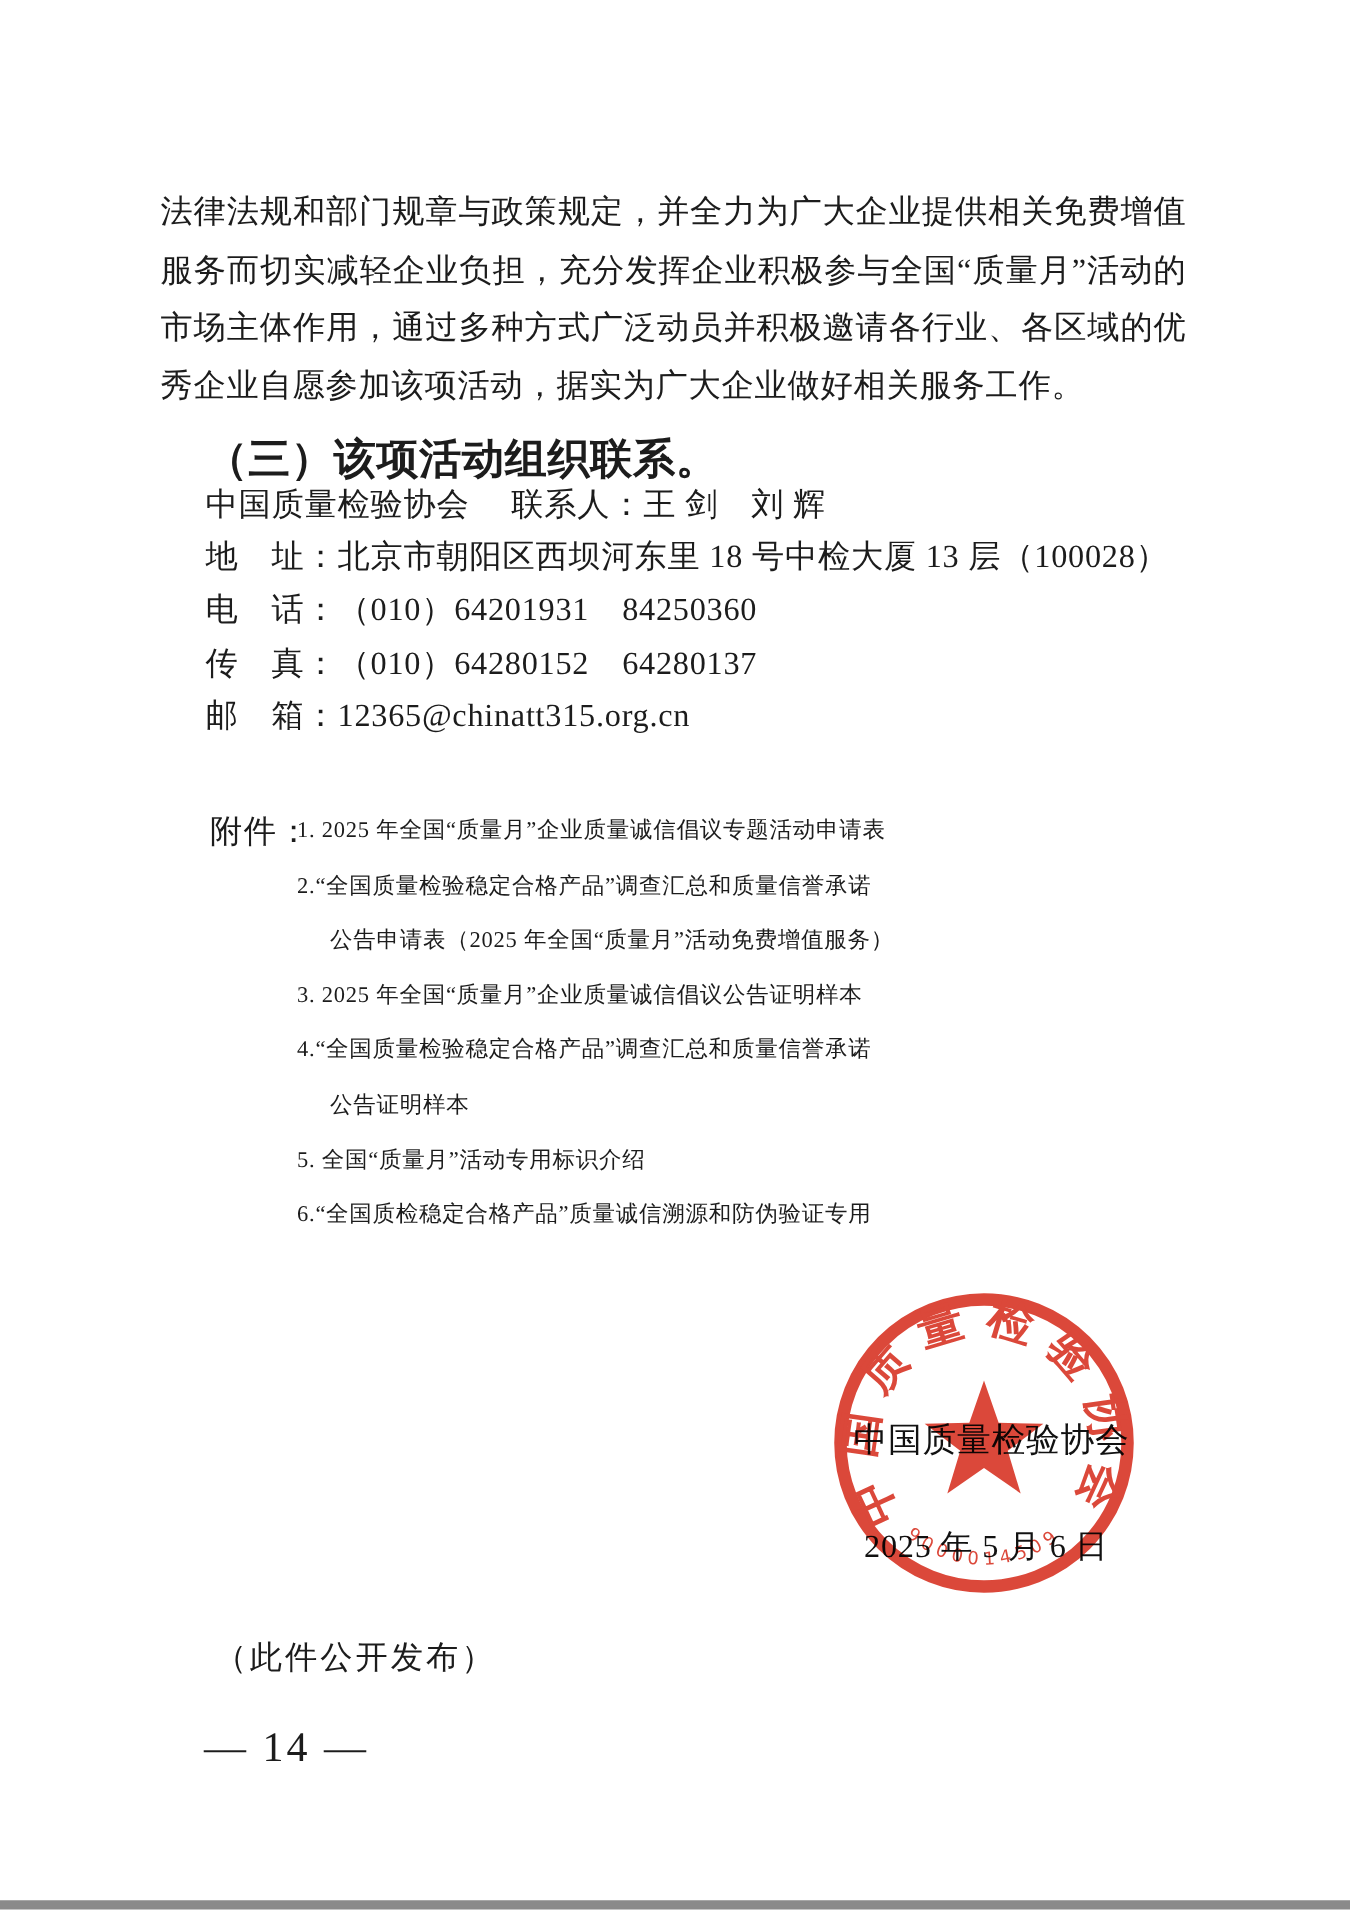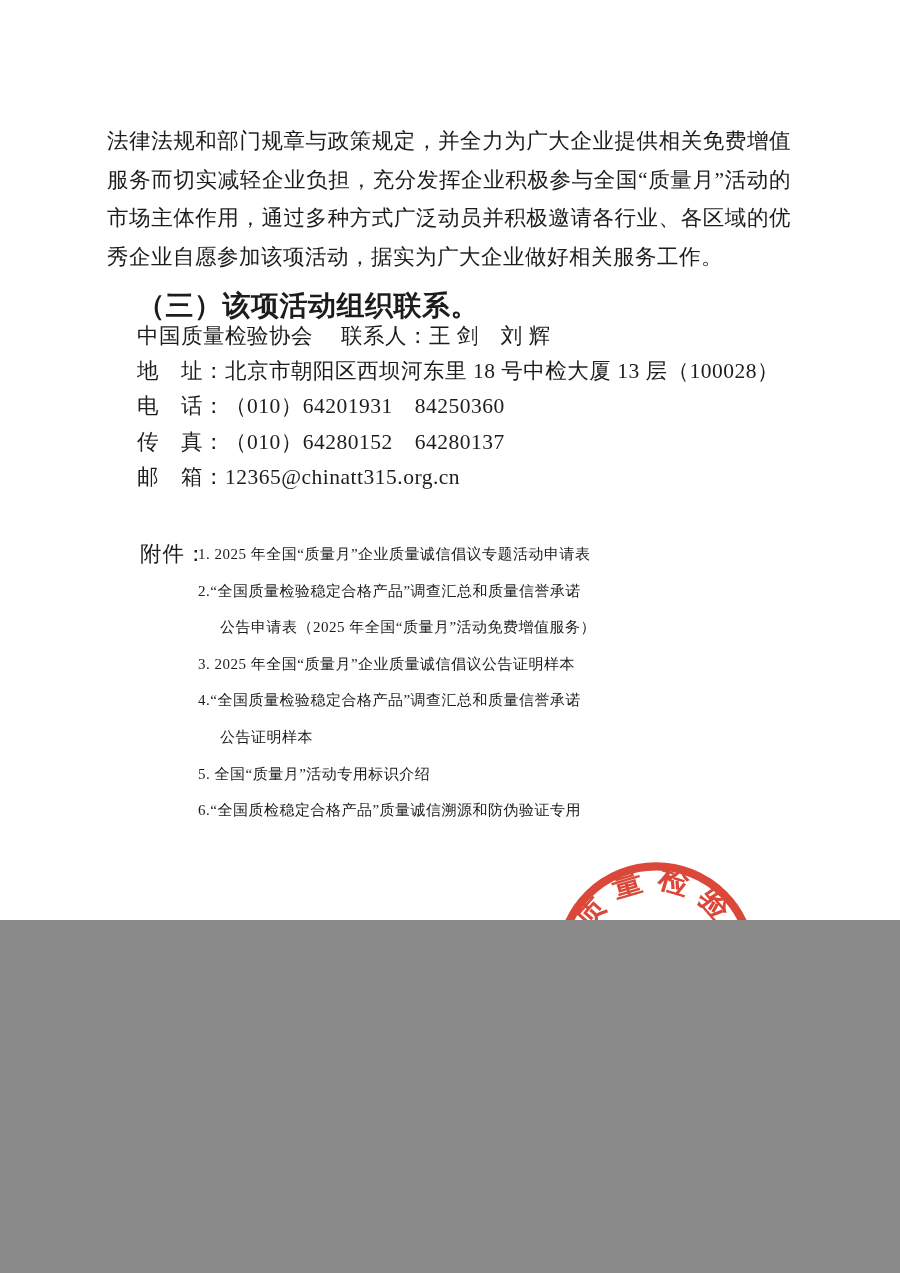--- a/index.html
+++ b/index.html
@@ -3,21 +3,21 @@
 <meta charset="utf-8">
 <style>
   html, body {
     margin: 0;
     padding: 0;
     background: #8a8a8a;
   }
   .page {
     position: relative;
     width: 900px;
-    height: 920px;
+    height: 1267px;
     margin: 0 auto;
     background: #ffffff;
     overflow: hidden;
     font-family: "Liberation Serif", "DejaVu Serif", serif;
     color: #1c1c1c;
   }
   .body-paragraph {
     position: absolute;
     top: 122px;
     left: 107px;

